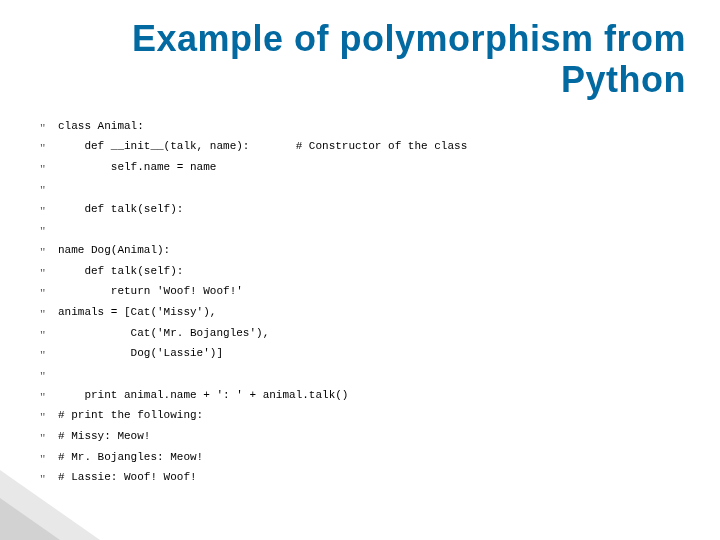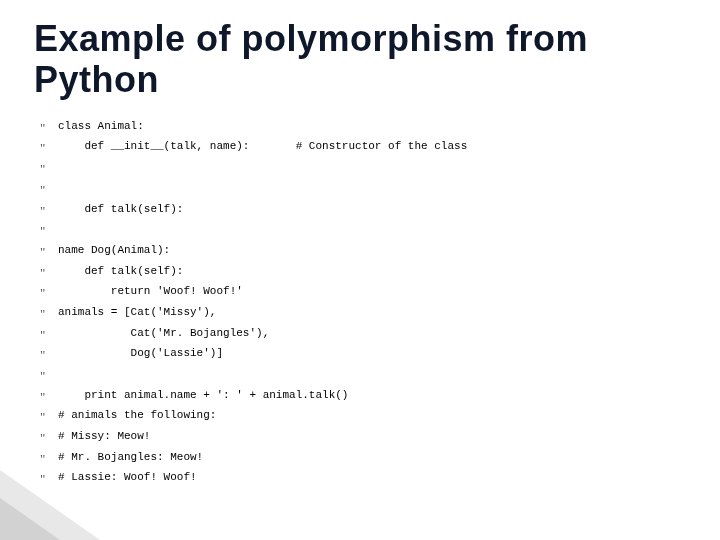--- a/index.html
+++ b/index.html
@@ -10,24 +10,25 @@
     font-family: Arial, Helvetica, sans-serif;
     position: relative;
     overflow: hidden;
   }
   .slide {
     padding: 18px 34px 0 34px;
   }
   .title {
     font-size: 36px;
     font-weight: bold;
-    color: #0f172a;
+    color: #0369a1;
     line-height: 1.15;
     margin-bottom: 18px;
     letter-spacing: 0.5px;
+    text-align: right;
   }
   .code-list {
     list-style: none;
     padding-left: 6px;
   }
   .code-list li {
     display: flex;
     align-items: flex-start;
     margin-bottom: 2.5px;
   }
@@ -76,20 +77,21 @@
       <li>
         <span class="bullet">"</span>
         <span class="code-line">class Animal:</span>
       </li>
       <li>
         <span class="bullet">"</span>
         <span class="code-line">    def __init__(talk, name):       # Constructor of the class</span>
       </li>
       <li>
         <span class="bullet">"</span>
+        <span class="code-line">        self.name = name</span>
       </li>
       <li>
         <span class="bullet">"</span>
       </li>
       <li>
         <span class="bullet">"</span>
         <span class="code-line">    def talk(self):</span>
       </li>
       <li>
         <span class="bullet">"</span>
@@ -120,21 +122,21 @@
       </li>
       <li>
         <span class="bullet">"</span>
       </li>
       <li>
         <span class="bullet">"</span>
         <span class="code-line">    print animal.name + ': ' + animal.talk()</span>
       </li>
       <li>
         <span class="bullet">"</span>
-        <span class="code-line"># animals the following:</span>
+        <span class="code-line"># print the following:</span>
       </li>
       <li>
         <span class="bullet">"</span>
         <span class="code-line"># Missy: Meow!</span>
       </li>
       <li>
         <span class="bullet">"</span>
         <span class="code-line"># Mr. Bojangles: Meow!</span>
       </li>
       <li>

